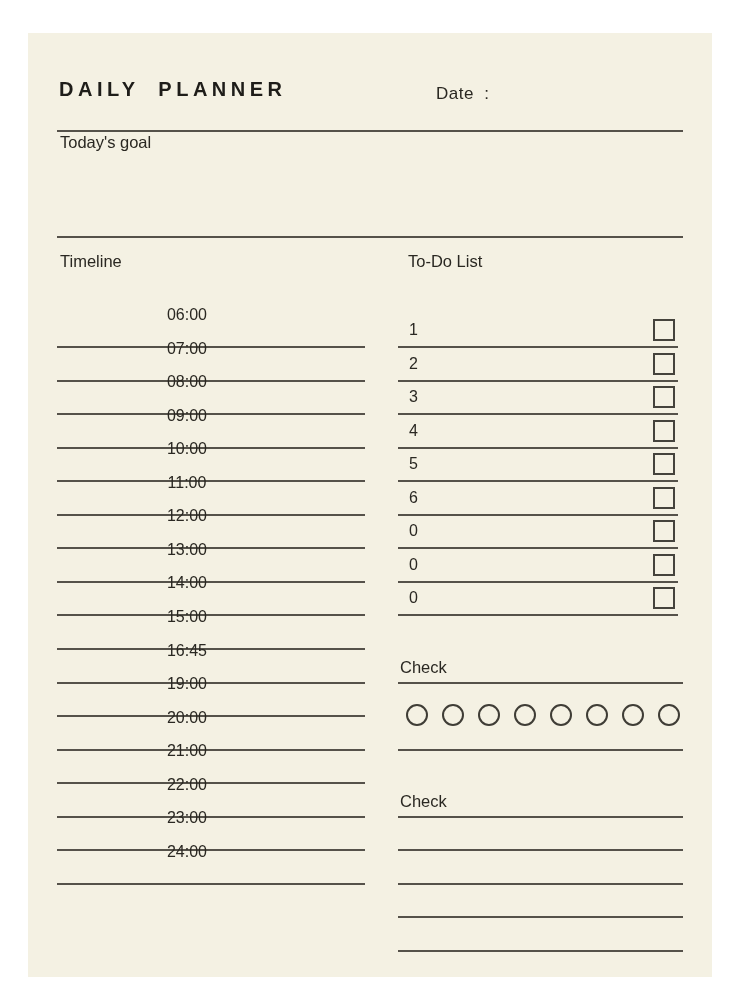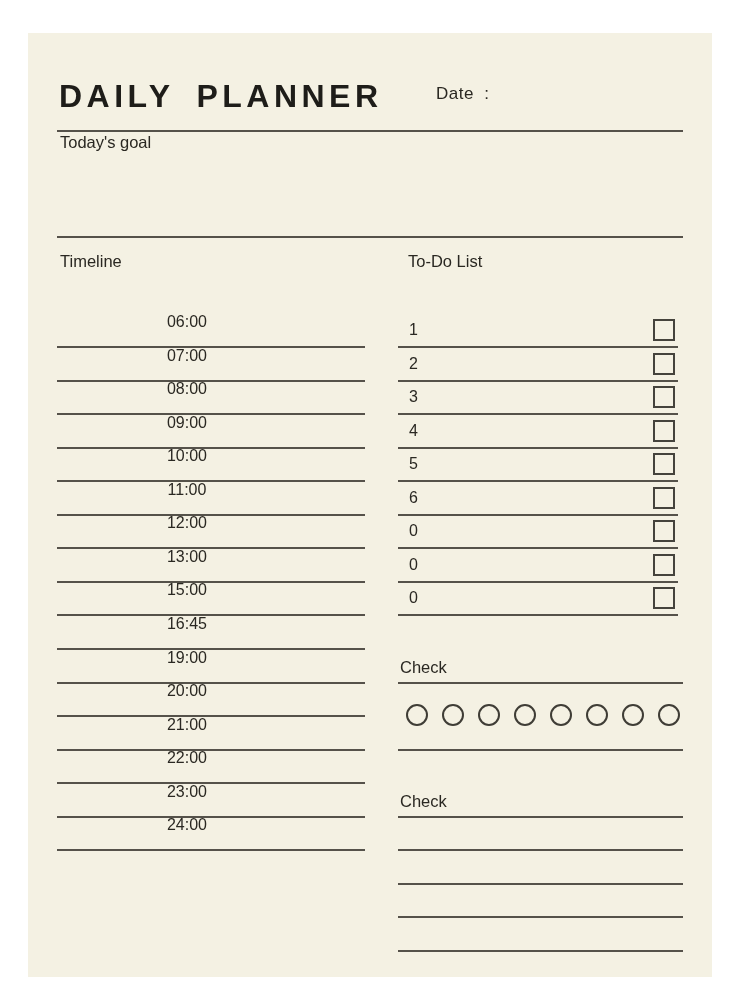--- a/index.html
+++ b/index.html
@@ -11,21 +11,21 @@
     overflow:hidden;
     position:relative;
   }
   .page{
     position:absolute;left:28px;top:33px;
     width:684px;height:944px;
     background:#f4f1e3;
   }
   .title{
     position:absolute;left:31px;top:45px;
-    font-size:32px;font-weight:700;
+    font-size:20px;font-weight:700;
     letter-spacing:4.5px;word-spacing:9px;
     color:#1e1d19;white-space:pre;
   }
   .date{
     position:absolute;left:408px;top:51px;
     font-size:17px;letter-spacing:0.5px;
     white-space:pre;color:#2a2822;
   }
   .hr{
     position:absolute;left:29px;width:626px;height:2px;
@@ -51,21 +51,21 @@
   }
   .rows .row{
     height:33.55px;box-sizing:border-box;
     border-bottom:2px solid #55524a;
     position:relative;
     display:flex;align-items:flex-end;
   }
   .timeline-rows{left:29px;width:308px;}
   .time-label{
     width:100%;text-align:center;box-sizing:border-box;
-    padding-right:48px;padding-bottom:15px;
+    padding-right:48px;padding-bottom:22px;
     font-size:16px;line-height:18px;color:#2a2822;
   }
   .todo-rows{left:370px;width:280px;}
   .todo-number{
     padding-left:11px;padding-bottom:7px;
     font-size:16px;line-height:18px;color:#2a2822;
   }
   .todo-checkbox{
     position:absolute;right:3px;bottom:5px;
     width:22px;height:22px;box-sizing:border-box;
@@ -122,20 +122,23 @@
         <div class="time-label">10:00</div>
       </div>
       <div class="row">
         <div class="time-label">11:00</div>
       </div>
       <div class="row">
         <div class="time-label">12:00</div>
       </div>
       <div class="row">
         <div class="time-label">13:00</div>
+      </div>
+      <div class="row">
+        <div class="time-label">14:00</div>
       </div>
       <div class="row">
         <div class="time-label">15:00</div>
       </div>
       <div class="row">
         <div class="time-label">16:45</div>
       </div>
       <div class="row">
         <div class="time-label">19:00</div>
       </div>

